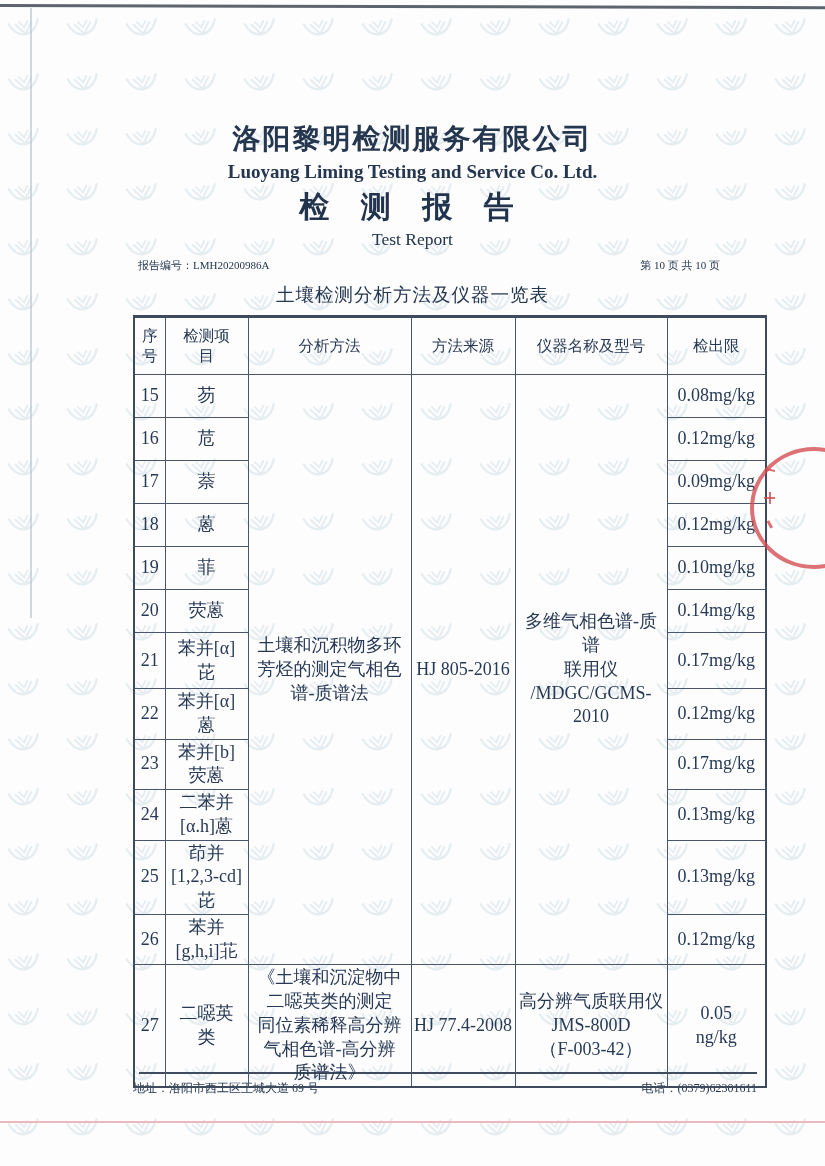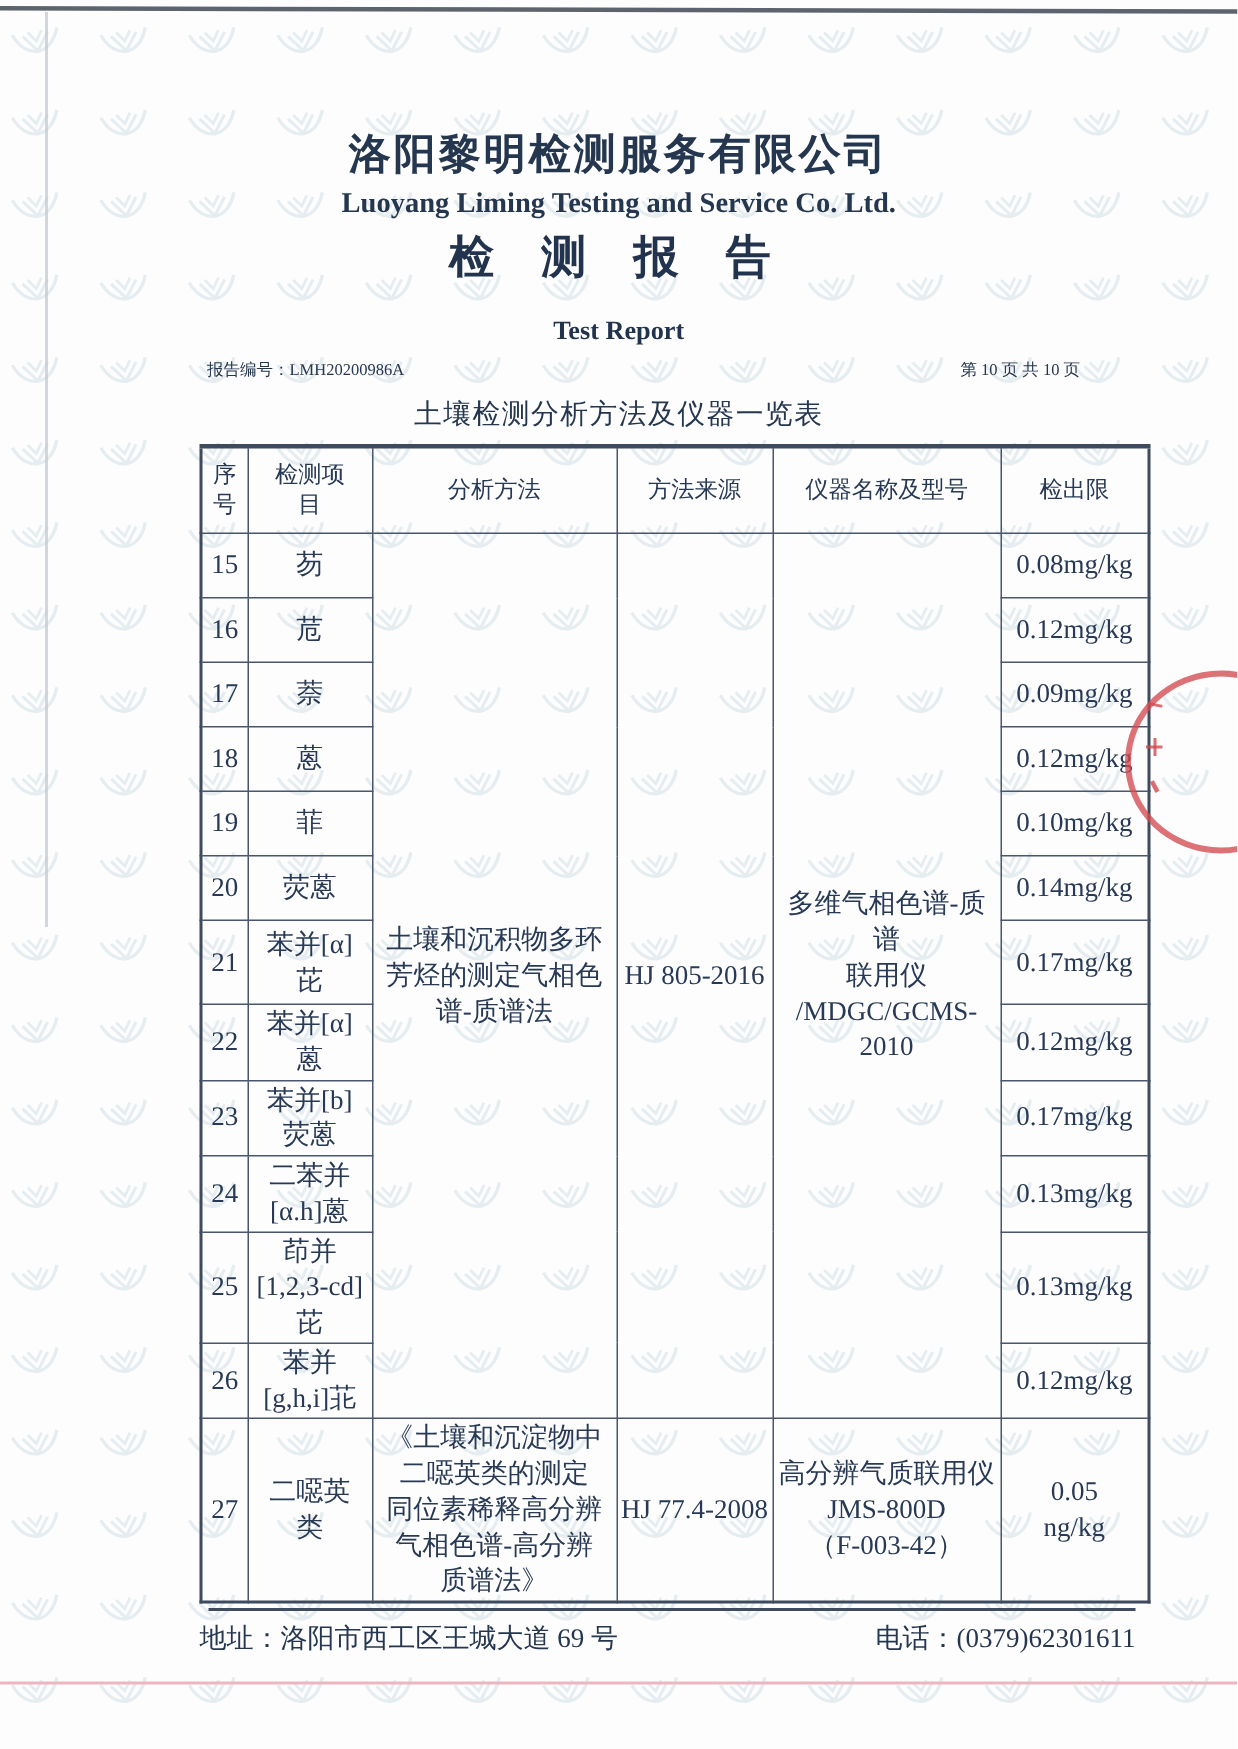--- a/index.html
+++ b/index.html
@@ -37,31 +37,31 @@
   }
   .stamp-mark{position:absolute;background:rgba(210,74,78,.8);z-index:3;}
   .sm1{left:766px;top:469px;width:9px;height:2px;transform:rotate(12deg);}
   .sm2a{left:764px;top:497px;width:11px;height:2px;}
   .sm2b{left:769px;top:492px;width:2px;height:12px;}
   .sm3{left:766px;top:523px;width:8px;height:2.5px;transform:rotate(62deg);}
   
   .content{position:relative;z-index:1;}
   .hdr{ text-align:center; }
   .company-cn{
-    padding-top:84px;
+    padding-top:120px;
     font-size:28px;font-weight:bold;letter-spacing:2px;color:#25364f;
   }
   .company-en{
     font-size:19px;font-weight:bold;margin-top:3px;color:#25364f;
   }
   .title-cn{
     font-size:30px;font-weight:bold;letter-spacing:12px;margin-top:4px;color:#22334d;
   }
   .title-en{
-    font-size:17.5px;font-weight:bold;margin-top:18px;color:#22334d;
+    font-size:17.5px;font-weight:normal;margin-top:1px;color:#22334d;
   }
   .meta-row{
     display:flex;justify-content:space-between;
     margin:8px 105px 0 138px;
     font-size:11px;
   }
   .table-title{
     text-align:center;font-size:18.5px;font-weight:normal;
     margin-top:9px;letter-spacing:1px;
   }
@@ -95,21 +95,21 @@
     text-align:center;font-size:15.5px;margin-top:9px;letter-spacing:1px;
   }
   
   .footer-rule{
     position:absolute;left:139px;top:1072px;width:618px;height:1.5px;
     background:#3f4c60;
   }
   .footer-row{
     position:absolute;left:133px;top:1080px;width:624px;
     display:flex;justify-content:space-between;
-    font-size:18px;
+    font-size:12px;
   }
 </style>
 </head>
 <body>
 
 <div class="page">
 
   <div class="wm-layer">
       <svg class="wm" style="left:6px;top:16px" viewBox="0 0 40 34">
       <path d="M4 5 C11 24 29 24 36 5" fill="none" stroke="#d4e0e6" stroke-width="2.4"></path>

